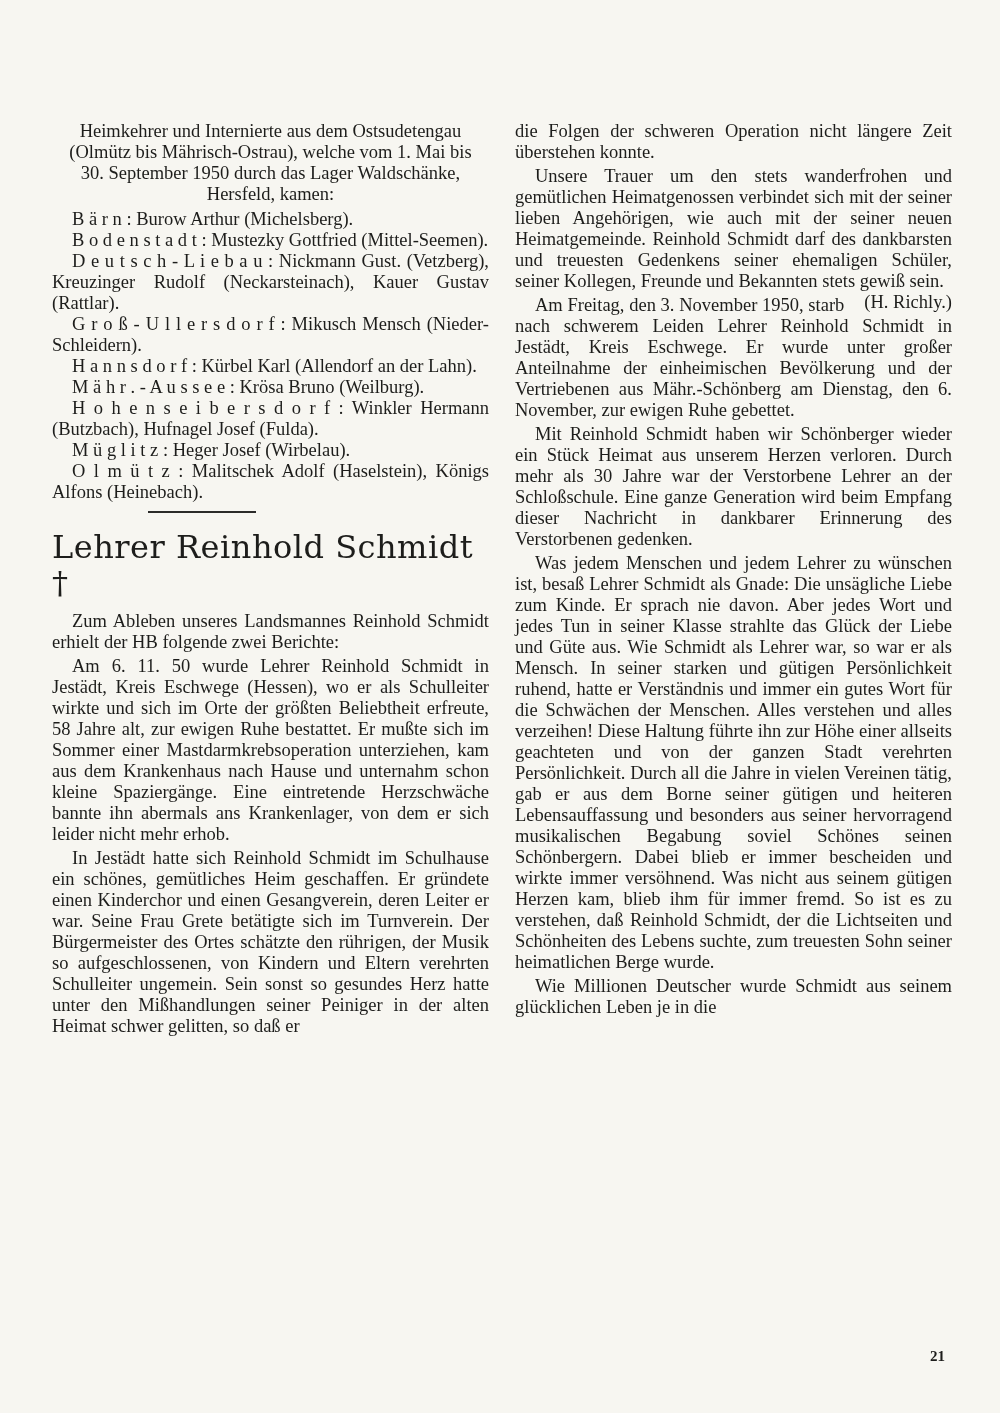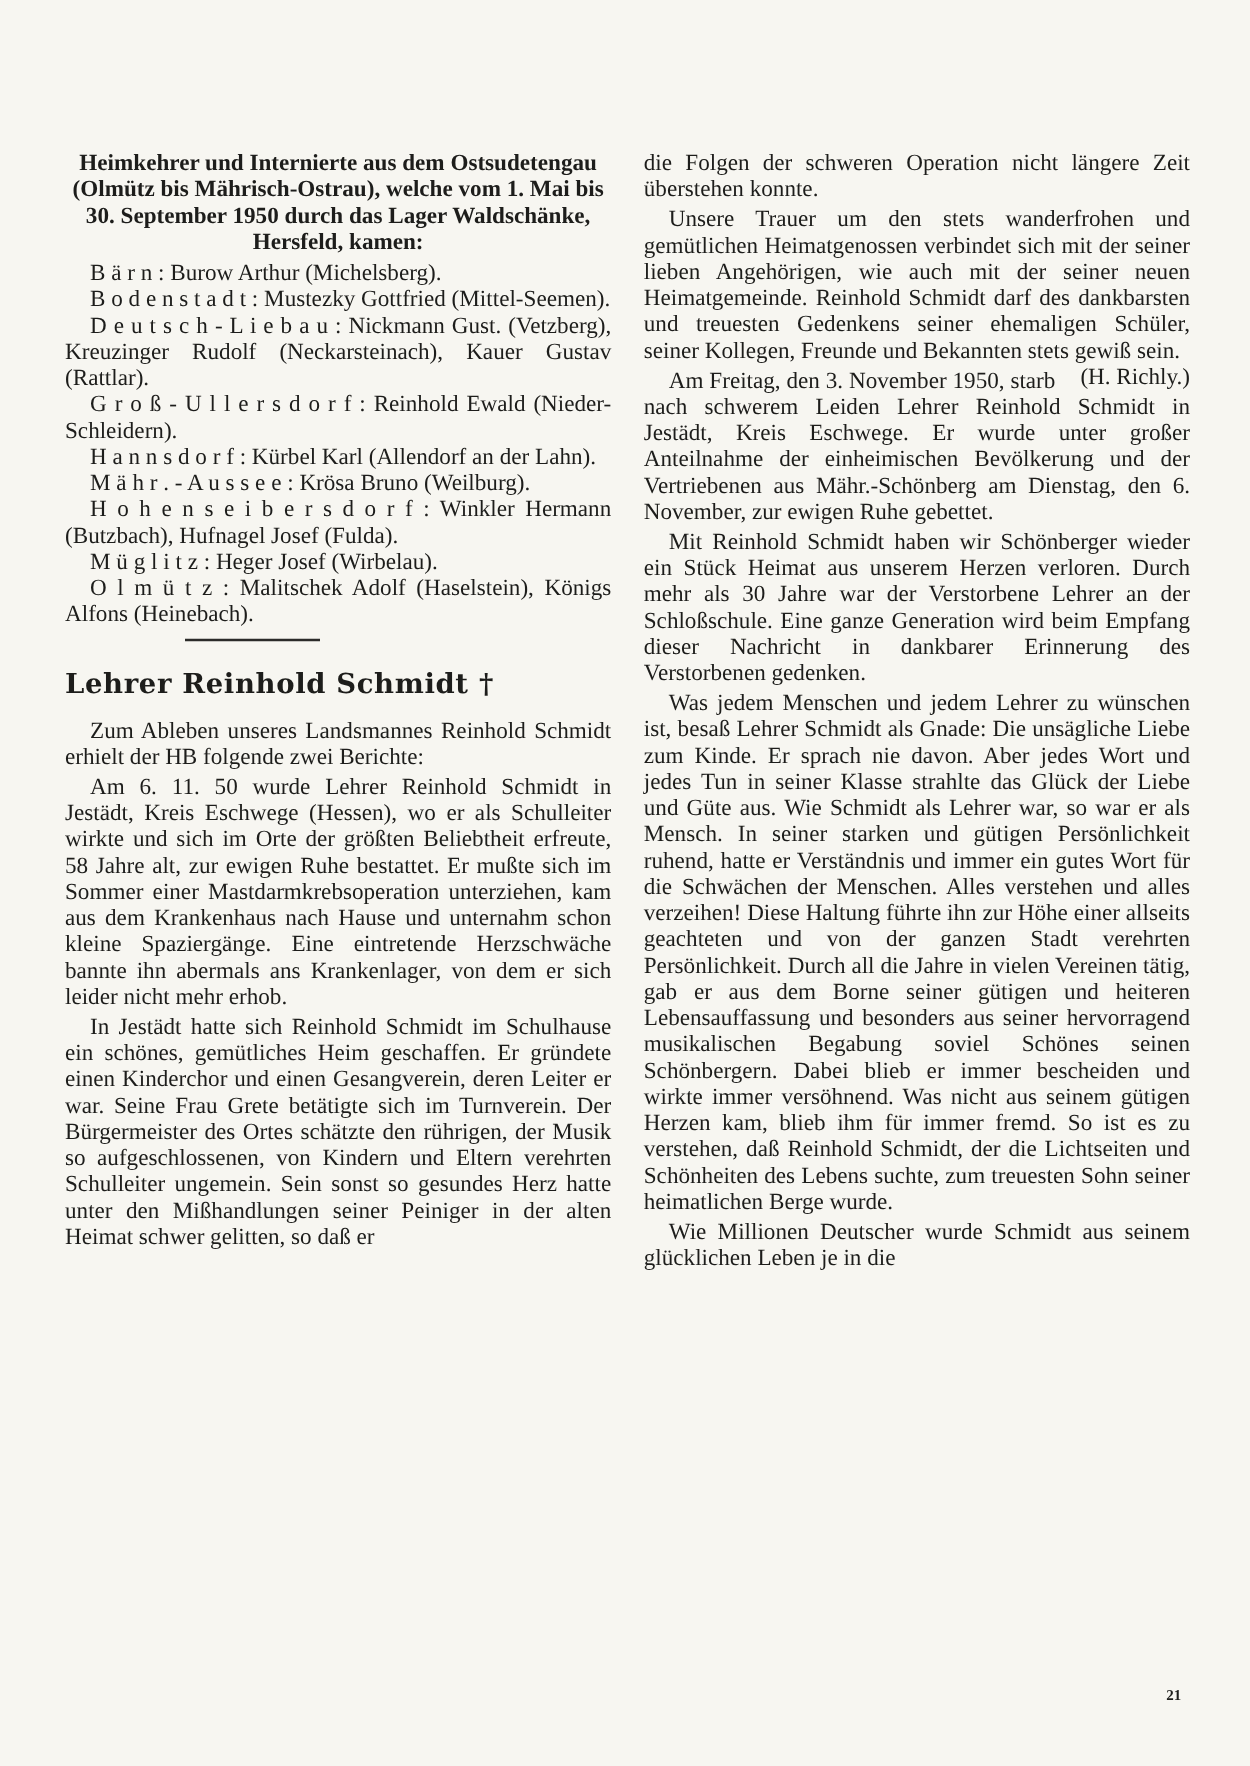--- a/index.html
+++ b/index.html
@@ -23,43 +23,43 @@
   }
   .columns {
     display: flex;
     gap: 26px;
   }
   .col {
     flex: 0 0 437px;
     max-width: 437px;
   }
   .header-block {
-    font-weight: 700;
+    font-weight: 400;
     text-align: center;
     margin: 0 0 4px 0;
     padding: 0 4px;
   }
   .entry {
     margin: 0;
     text-align: justify;
     text-indent: 20px;
     hyphens: auto;
     -webkit-hyphens: auto;
   }
   .divider {
     width: 108px;
     border: 0;
     border-top: 2px solid #2b2b29;
     margin: 8px 0 0 96px;
   }
   .obituary-title {
     font-family: "DejaVu Serif", serif;
-    font-size: 22px;
+    font-size: 32px;
     line-height: 36px;
-    font-weight: 700;
+    font-weight: 400;
     letter-spacing: 0.5px;
     margin: 16px 0 10px 0;
   }
   .para {
     margin: 3px 0 0 0;
     text-align: justify;
     text-indent: 20px;
     hyphens: auto;
     -webkit-hyphens: auto;
   }
@@ -68,36 +68,36 @@
     margin-top: 0;
   }
   .sig {
     float: right;
   }
   .page-number {
     position: absolute;
     right: 55px;
     bottom: 46px;
     font-weight: 700;
-    font-size: 12px;
+    font-size: 15px;
   }
 </style>
 </head>
 <body>
 
 <div class="page">
   <div class="columns">
 
     <div class="col">
       <p class="header-block">Heimkehrer und Internierte aus dem Ostsudetengau (Olmütz bis Mährisch-Ostrau), welche vom 1. Mai bis 30. September 1950 durch das Lager Waldschänke, Hersfeld, kamen:</p>
 
       <p class="entry">B ä r n :  Burow Arthur (Michelsberg).</p>
       <p class="entry">B o d e n s t a d t :  Mustezky Gottfried (Mittel-Seemen).</p>
       <p class="entry">D e u t s c h - L i e b a u :  Nickmann Gust. (Vetzberg), Kreuzinger Rudolf (Neckarsteinach), Kauer Gustav (Rattlar).</p>
-      <p class="entry">G r o ß - U l l e r s d o r f :  Reinhold Ewald (Nieder-Schleidern).</p>
+      <p class="entry">G r o ß - U l l e r s d o r f :  Mikusch Mensch (Nieder-Schleidern).</p>
       <p class="entry">H a n n s d o r f :  Kürbel Karl (Allendorf an der Lahn).</p>
       <p class="entry">M ä h r . - A u s s e e :  Krösa Bruno (Weilburg).</p>
       <p class="entry">H o h e n s e i b e r s d o r f :  Winkler Hermann (Butzbach), Hufnagel Josef (Fulda).</p>
       <p class="entry">M ü g l i t z :  Heger Josef (Wirbelau).</p>
       <p class="entry">O l m ü t z :  Malitschek Adolf (Haselstein), Königs Alfons (Heinebach).</p>
 
       <hr class="divider">
 
       <h2 class="obituary-title">Lehrer Reinhold Schmidt †</h2>
 

